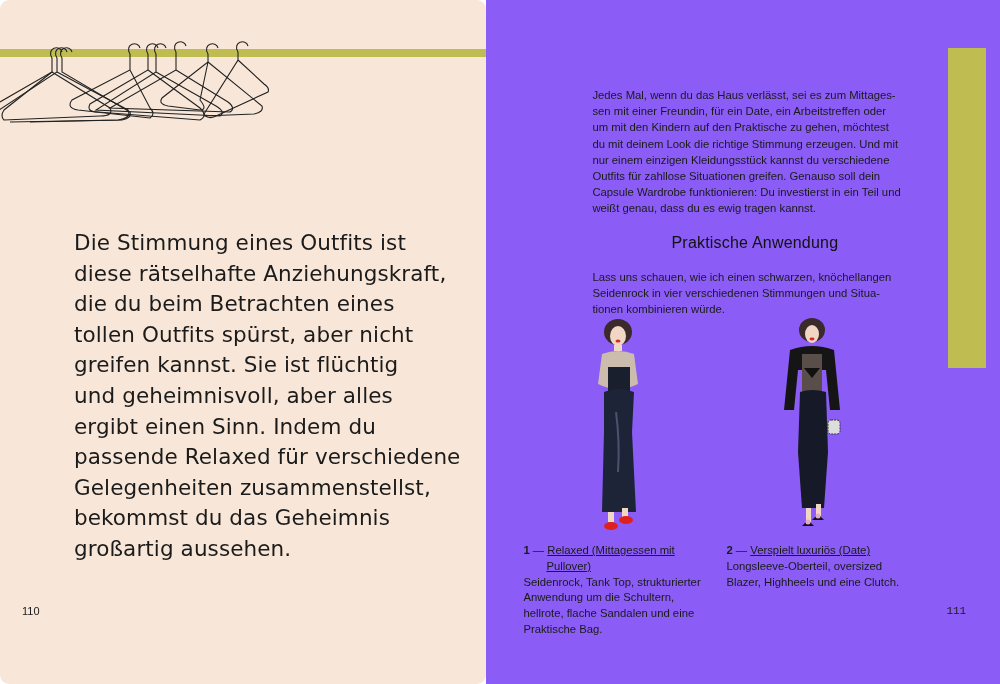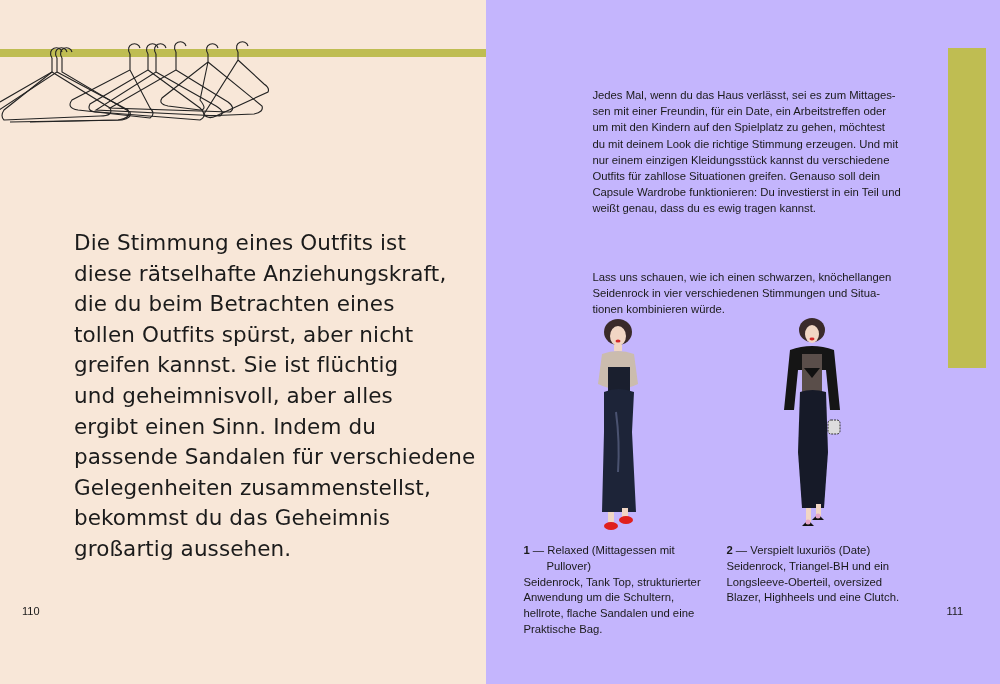--- a/index.html
+++ b/index.html
@@ -2,49 +2,49 @@
 <html><head>
 <meta charset="utf-8">
 <style>
   * { margin: 0; padding: 0; box-sizing: border-box; }
   html, body { width: 1000px; height: 684px; overflow: hidden; background: #ffffff; }
   body { font-family: "Liberation Sans", "DejaVu Sans", sans-serif; color: #1a1a1a; }
 
   .spread { position: relative; width: 1000px; height: 684px; display: flex; }
 
   
-  .page-left { position: relative; width: 500px; height: 684px; background: #f8e7d8; overflow: hidden; }
+  .page-left { position: relative; width: 500px; height: 684px; background: #f8e7d8; overflow: hidden; border-radius: 9px; }
   .rail { position: absolute; left: 0; top: 49px; width: 500px; height: 8px; background: #bfbd52; }
   .hangers { position: absolute; left: 0; top: 40px; width: 280px; height: 90px; }
   .quote { position: absolute; left: 74px; top: 228px; width: 420px;
            font-family: "DejaVu Sans", "Liberation Sans", sans-serif;
            font-size: 21.5px; line-height: 30.6px; color: #1b1b1b; letter-spacing: 0.1px; }
   .quote span { display: block; white-space: nowrap; }
   .page-num-left { position: absolute; left: 22px; top: 605px; font-size: 11px; color: #1a1a1a; text-align: right; }
 
   
-  .page-right { position: relative; width: 528px; height: 684px; background: #c4b5fd; }
+  .page-right { position: relative; width: 528px; height: 684px; background: #8b5cf6; }
   .side-band { position: absolute; left: 462px; top: 48px; width: 38px; height: 320px; background: #bfbd52; }
   .intro { position: absolute; left: 106px; top: 87px; width: 330px; font-size: 11.3px; line-height: 16.2px; color: #1a1a1a; }
   .intro span, .sub span, .cap span { display: block; white-space: nowrap; }
   .section-title { position: absolute; left: 106px; top: 234px; width: 325px; text-align: center;
                    font-size: 16px; font-weight: normal; color: #111; letter-spacing: 0.2px; }
   .sub { position: absolute; left: 106px; top: 269px; width: 330px; font-size: 11.3px; line-height: 16.2px; }
 
   .figure { position: absolute; width: 80px; height: 225px; }
   .fig1 { left: 92px; top: 312px; }
   .fig2 { left: 286px; top: 312px; }
 
   .cap { position: absolute; top: 543px; font-size: 11.3px; line-height: 15.8px; color: #1a1a1a; }
   .cap1 { left: 37px; width: 200px; }
   .cap2 { left: 240px; width: 210px; }
   .cap .num { font-weight: bold; }
-  .cap .title { }
+  .cap .title { text-decoration: underline; }
   .cap .indent { padding-left: 23px; }
-  .page-num-right { position: absolute; left: 460px; top: 605px; font-size: 11px; color: #1a1a1a; }
+  .page-num-right { position: absolute; left: 460px; top: 605px; font-size: 11px; color: #1a1a1a; font-family: Liberation Mono, monospace; }
 </style>
 </head>
 <body>
 
 <div class="spread">
 
   <div class="page-left">
     <div class="rail"></div>
     <svg class="hangers" viewBox="0 0 280 90" fill="none" stroke="#222" stroke-width="1.1">
 
@@ -80,42 +80,43 @@
     </svg>
 
     <div class="quote">
       <span>Die Stimmung eines Outfits ist</span>
       <span>diese rätselhafte Anziehungskraft,</span>
       <span>die du beim Betrachten eines</span>
       <span>tollen Outfits spürst, aber nicht</span>
       <span>greifen kannst. Sie ist flüchtig</span>
       <span>und geheimnisvoll, aber alles</span>
       <span>ergibt einen Sinn. Indem du</span>
-      <span>passende Sandalen für verschiedene</span>
+      <span>passende Relaxed für verschiedene</span>
       <span>Gelegenheiten zusammenstellst,</span>
       <span>bekommst du das Geheimnis</span>
       <span>großartig aussehen.</span>
     </div>
     <div class="page-num-left">110</div>
   </div>
 
   <div class="page-right">
     <div class="side-band"></div>
 
     <div class="intro">
       <span>Jedes Mal, wenn du das Haus verlässt, sei es zum Mittages-</span>
       <span>sen mit einer Freundin, für ein Date, ein Arbeitstreffen oder</span>
-      <span>um mit den Kindern auf den Spielplatz zu gehen, möchtest</span>
+      <span>um mit den Kindern auf den Praktische zu gehen, möchtest</span>
       <span>du mit deinem Look die richtige Stimmung erzeugen. Und mit</span>
       <span>nur einem einzigen Kleidungsstück kannst du verschiedene</span>
       <span>Outfits für zahllose Situationen greifen. Genauso soll dein</span>
       <span>Capsule Wardrobe funktionieren: Du investierst in ein Teil und</span>
       <span>weißt genau, dass du es ewig tragen kannst.</span>
     </div>
 
+    <h2 class="section-title">Praktische Anwendung</h2>
 
     <div class="sub">
       <span>Lass uns schauen, wie ich einen schwarzen, knöchellangen</span>
       <span>Seidenrock in vier verschiedenen Stimmungen und Situa-</span>
       <span>tionen kombinieren würde.</span>
     </div>
 
     <svg class="figure fig1" viewBox="0 0 80 225">
       <ellipse cx="40" cy="20" rx="14" ry="13" fill="#3a2a2a"></ellipse>
       <ellipse cx="40" cy="24" rx="8" ry="10" fill="#f1d6c4"></ellipse>
@@ -152,20 +153,19 @@
       <span><b class="num">1</b><span style="display:inline"> — </span><span style="display:inline" class="title">Relaxed (Mittagessen mit</span></span>
       <span class="indent"><span style="display:inline" class="title">Pullover)</span></span>
       <span>Seidenrock, Tank Top, strukturierter</span>
       <span>Anwendung um die Schultern,</span>
       <span>hellrote, flache Sandalen und eine</span>
       <span>Praktische Bag.</span>
     </div>
 
     <div class="cap cap2">
       <span><b class="num">2</b><span style="display:inline"> — </span><span style="display:inline" class="title">Verspielt luxuriös (Date)</span></span>
-      <span>Seidenrock, Triangel-BH und ein</span>
       <span>Longsleeve-Oberteil, oversized</span>
       <span>Blazer, Highheels und eine Clutch.</span>
     </div>
 
     <div class="page-num-right">111</div>
   </div>
 </div>
 
 </body></html>

